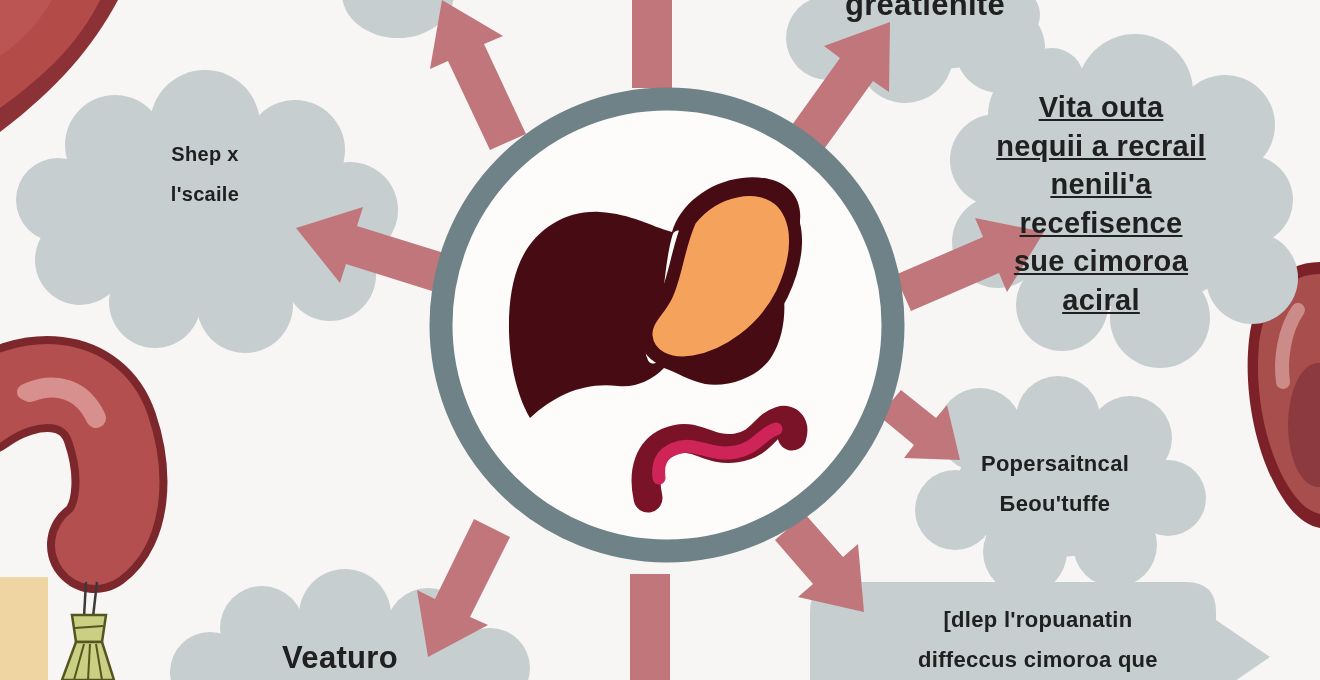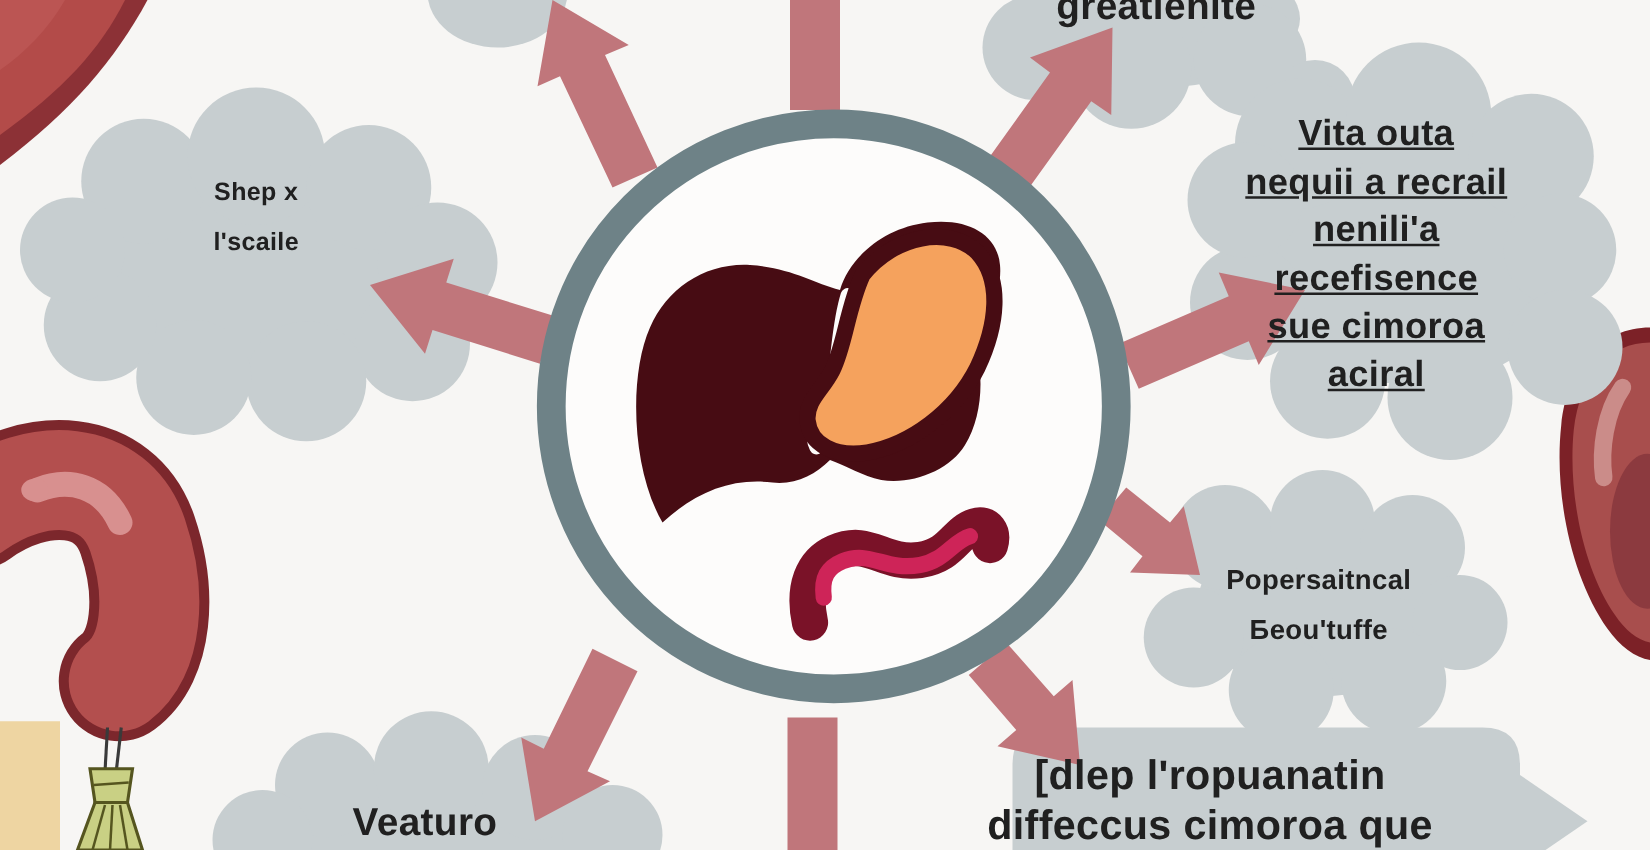--- a/index.html
+++ b/index.html
@@ -12,21 +12,21 @@
   .cloud-text{
     position:absolute;text-align:center;color:#202020;font-weight:600;
     letter-spacing:.3px;
   }
   .cloud-text .line{display:block;}
   #txt-left   {left:55px;  top:134px; width:300px; font-size:20px; line-height:40px;}
   #txt-right  {left:951px; top:88px;  width:300px; font-size:29px; line-height:38.5px;text-decoration:underline;}
   #txt-top    {left:790px; top:-14px; width:270px; font-size:31px; line-height:38px;}
   #txt-lright {left:905px; top:444px; width:300px; font-size:22px; line-height:40px;}
   #txt-bleft  {left:200px; top:638px; width:280px; font-size:31px; line-height:40px;}
-  #txt-bubble {left:775px; top:600px; width:386px; font-size:33px; line-height:40px;text-align:center;}
+  #txt-bubble {left:845px; top:600px; width:386px; font-size:22px; line-height:40px;text-align:center;}
 </style>
 </head>
 <body>
 
 <div id="stage">
 
   <svg id="art" width="1320" height="680" viewBox="0 0 1320 680">
 
     <rect x="0" y="0" width="1320" height="680" fill="#f7f6f4"></rect>
 

